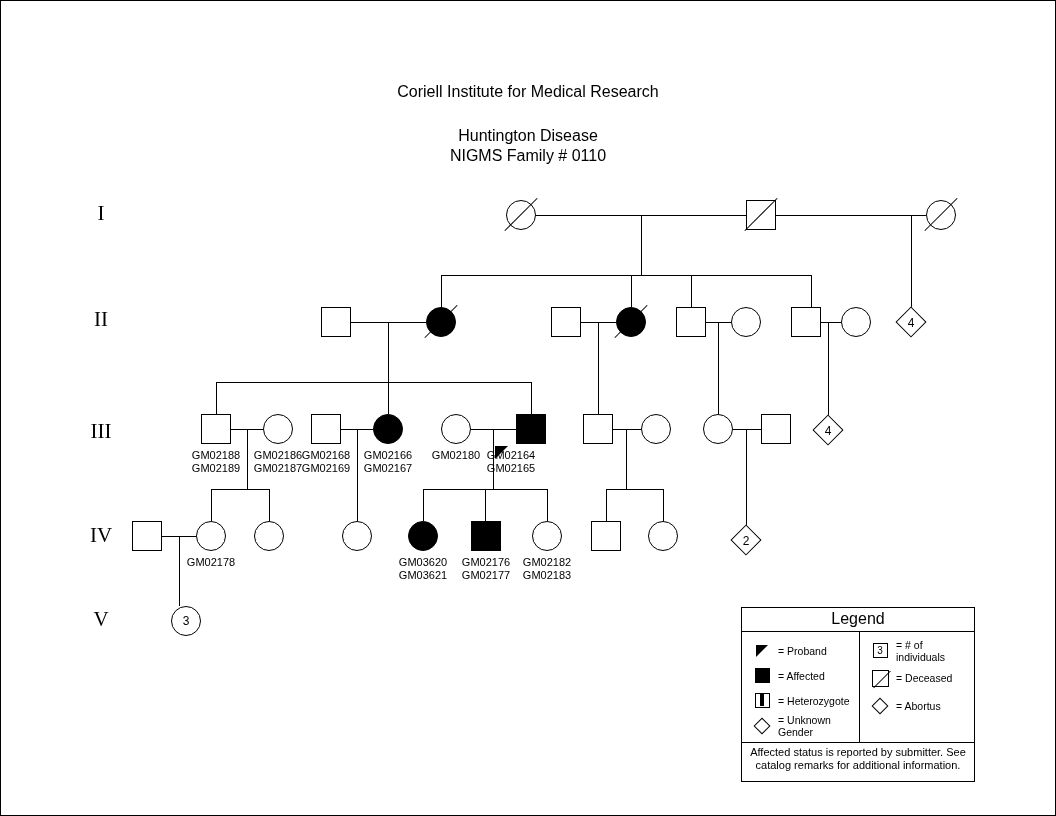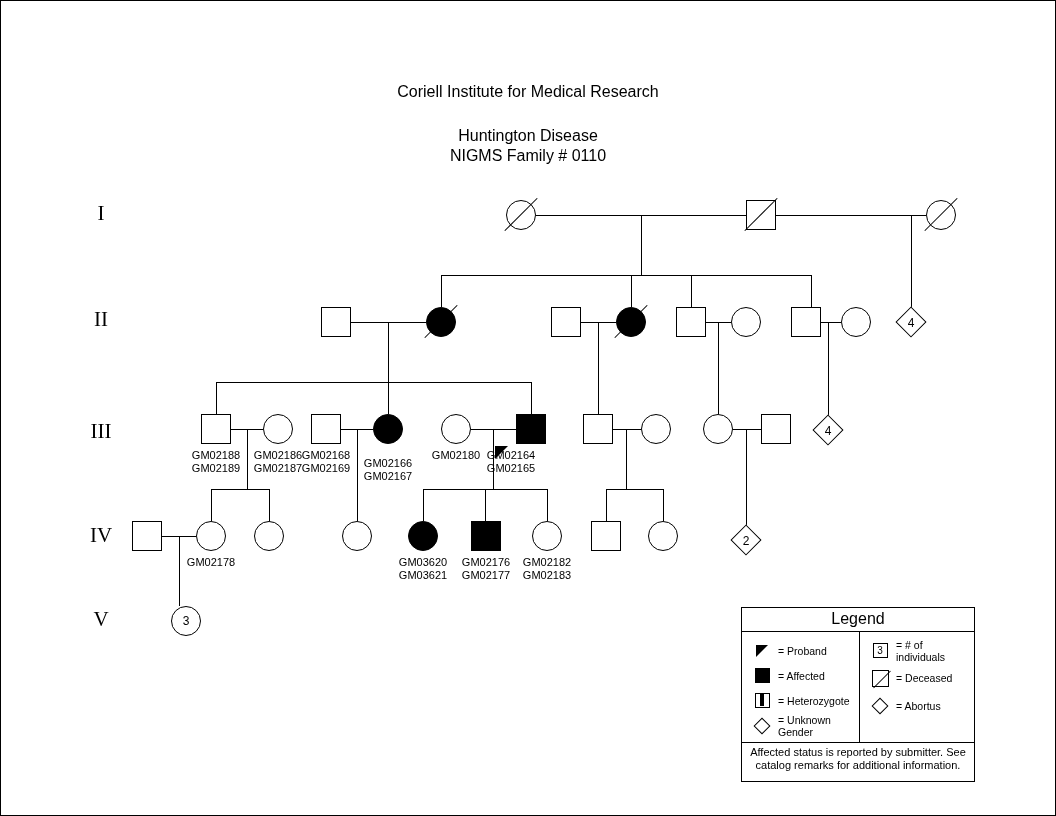--- a/index.html
+++ b/index.html
@@ -298,21 +298,21 @@
     <div>GM02187</div>
   </div>
 
   <div class="abs ln lnh" style="left:340px; top:428px; width:32px;"></div>
   <div class="abs sym sq" style="left:310px; top:413px;"></div>
   <div class="abs sym ci filled" style="left:372px; top:413px;"></div>
   <div class="abs idlab" style="left:291px; top:448px; width:68px;">
     <div>GM02168</div>
     <div>GM02169</div>
   </div>
-  <div class="abs idlab" style="left:353px; top:448px; width:68px;margin-top:8px;">
+  <div class="abs idlab" style="left:353px; top:448px; width:68px;">
     <div>GM02166</div>
     <div>GM02167</div>
   </div>
 
   <div class="abs ln lnh" style="left:470px; top:428px; width:45px;"></div>
   <div class="abs sym ci" style="left:440px; top:413px;"></div>
   <div class="abs sym sq filled" style="left:515px; top:413px;"></div>
   <div class="abs proband" style="left:494px; top:445px;"></div>
   <div class="abs idlab" style="left:421px; top:448px; width:68px;">
     <div>GM02180</div>

